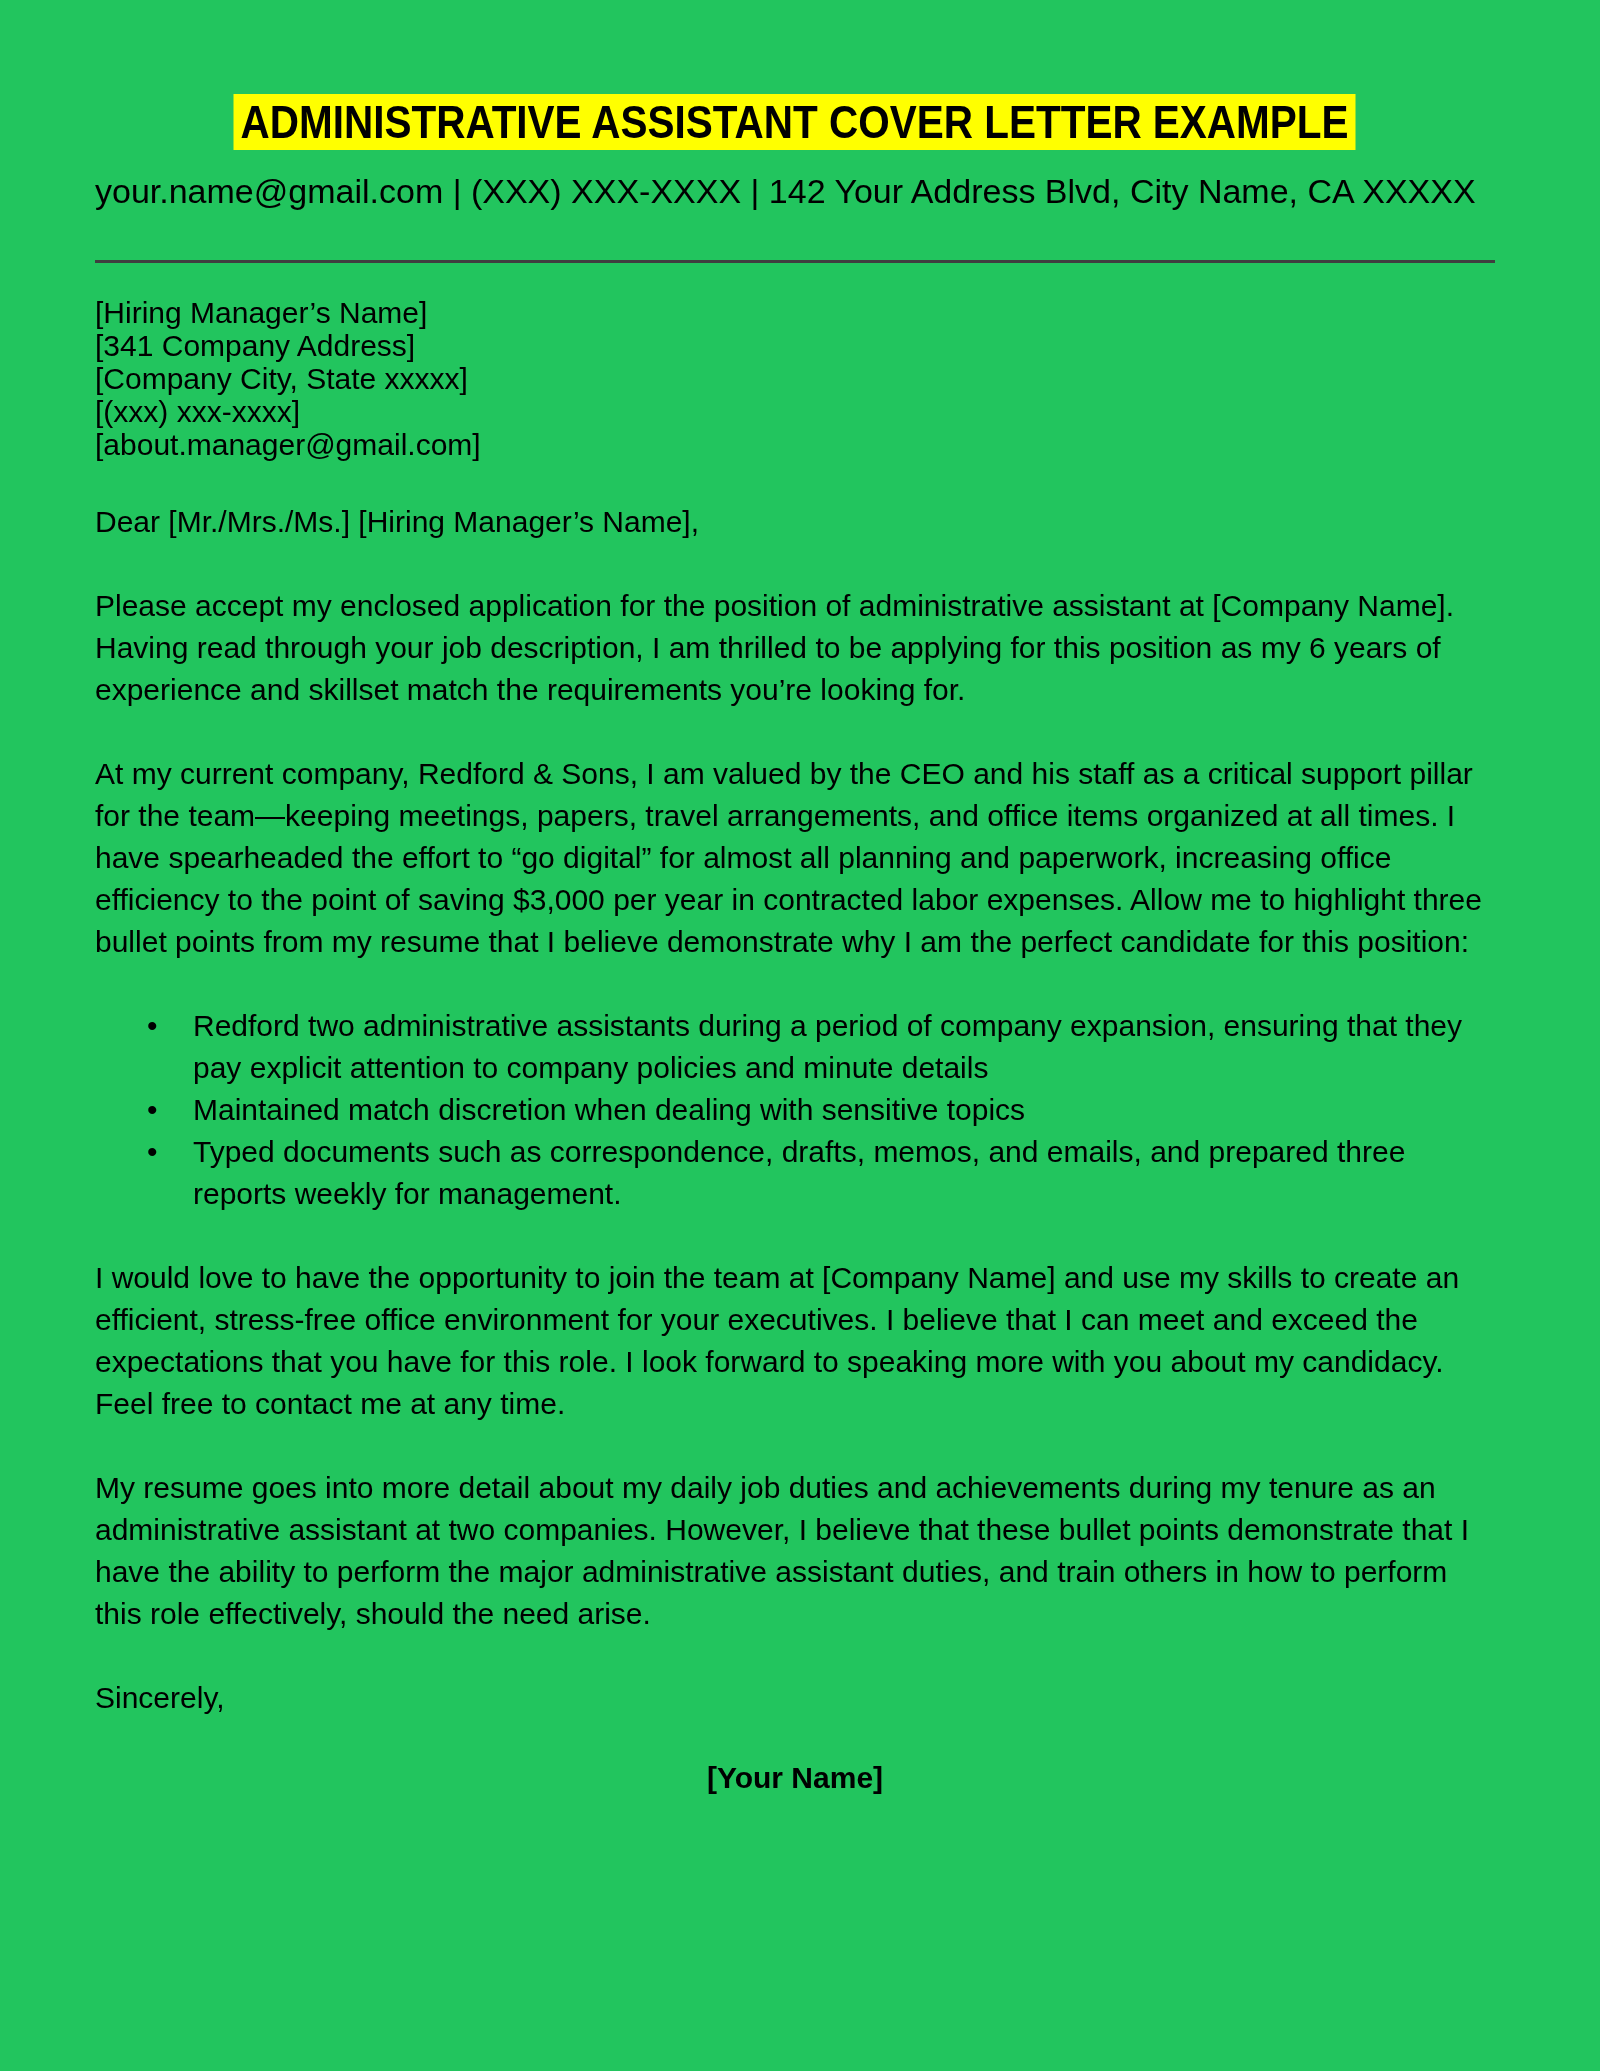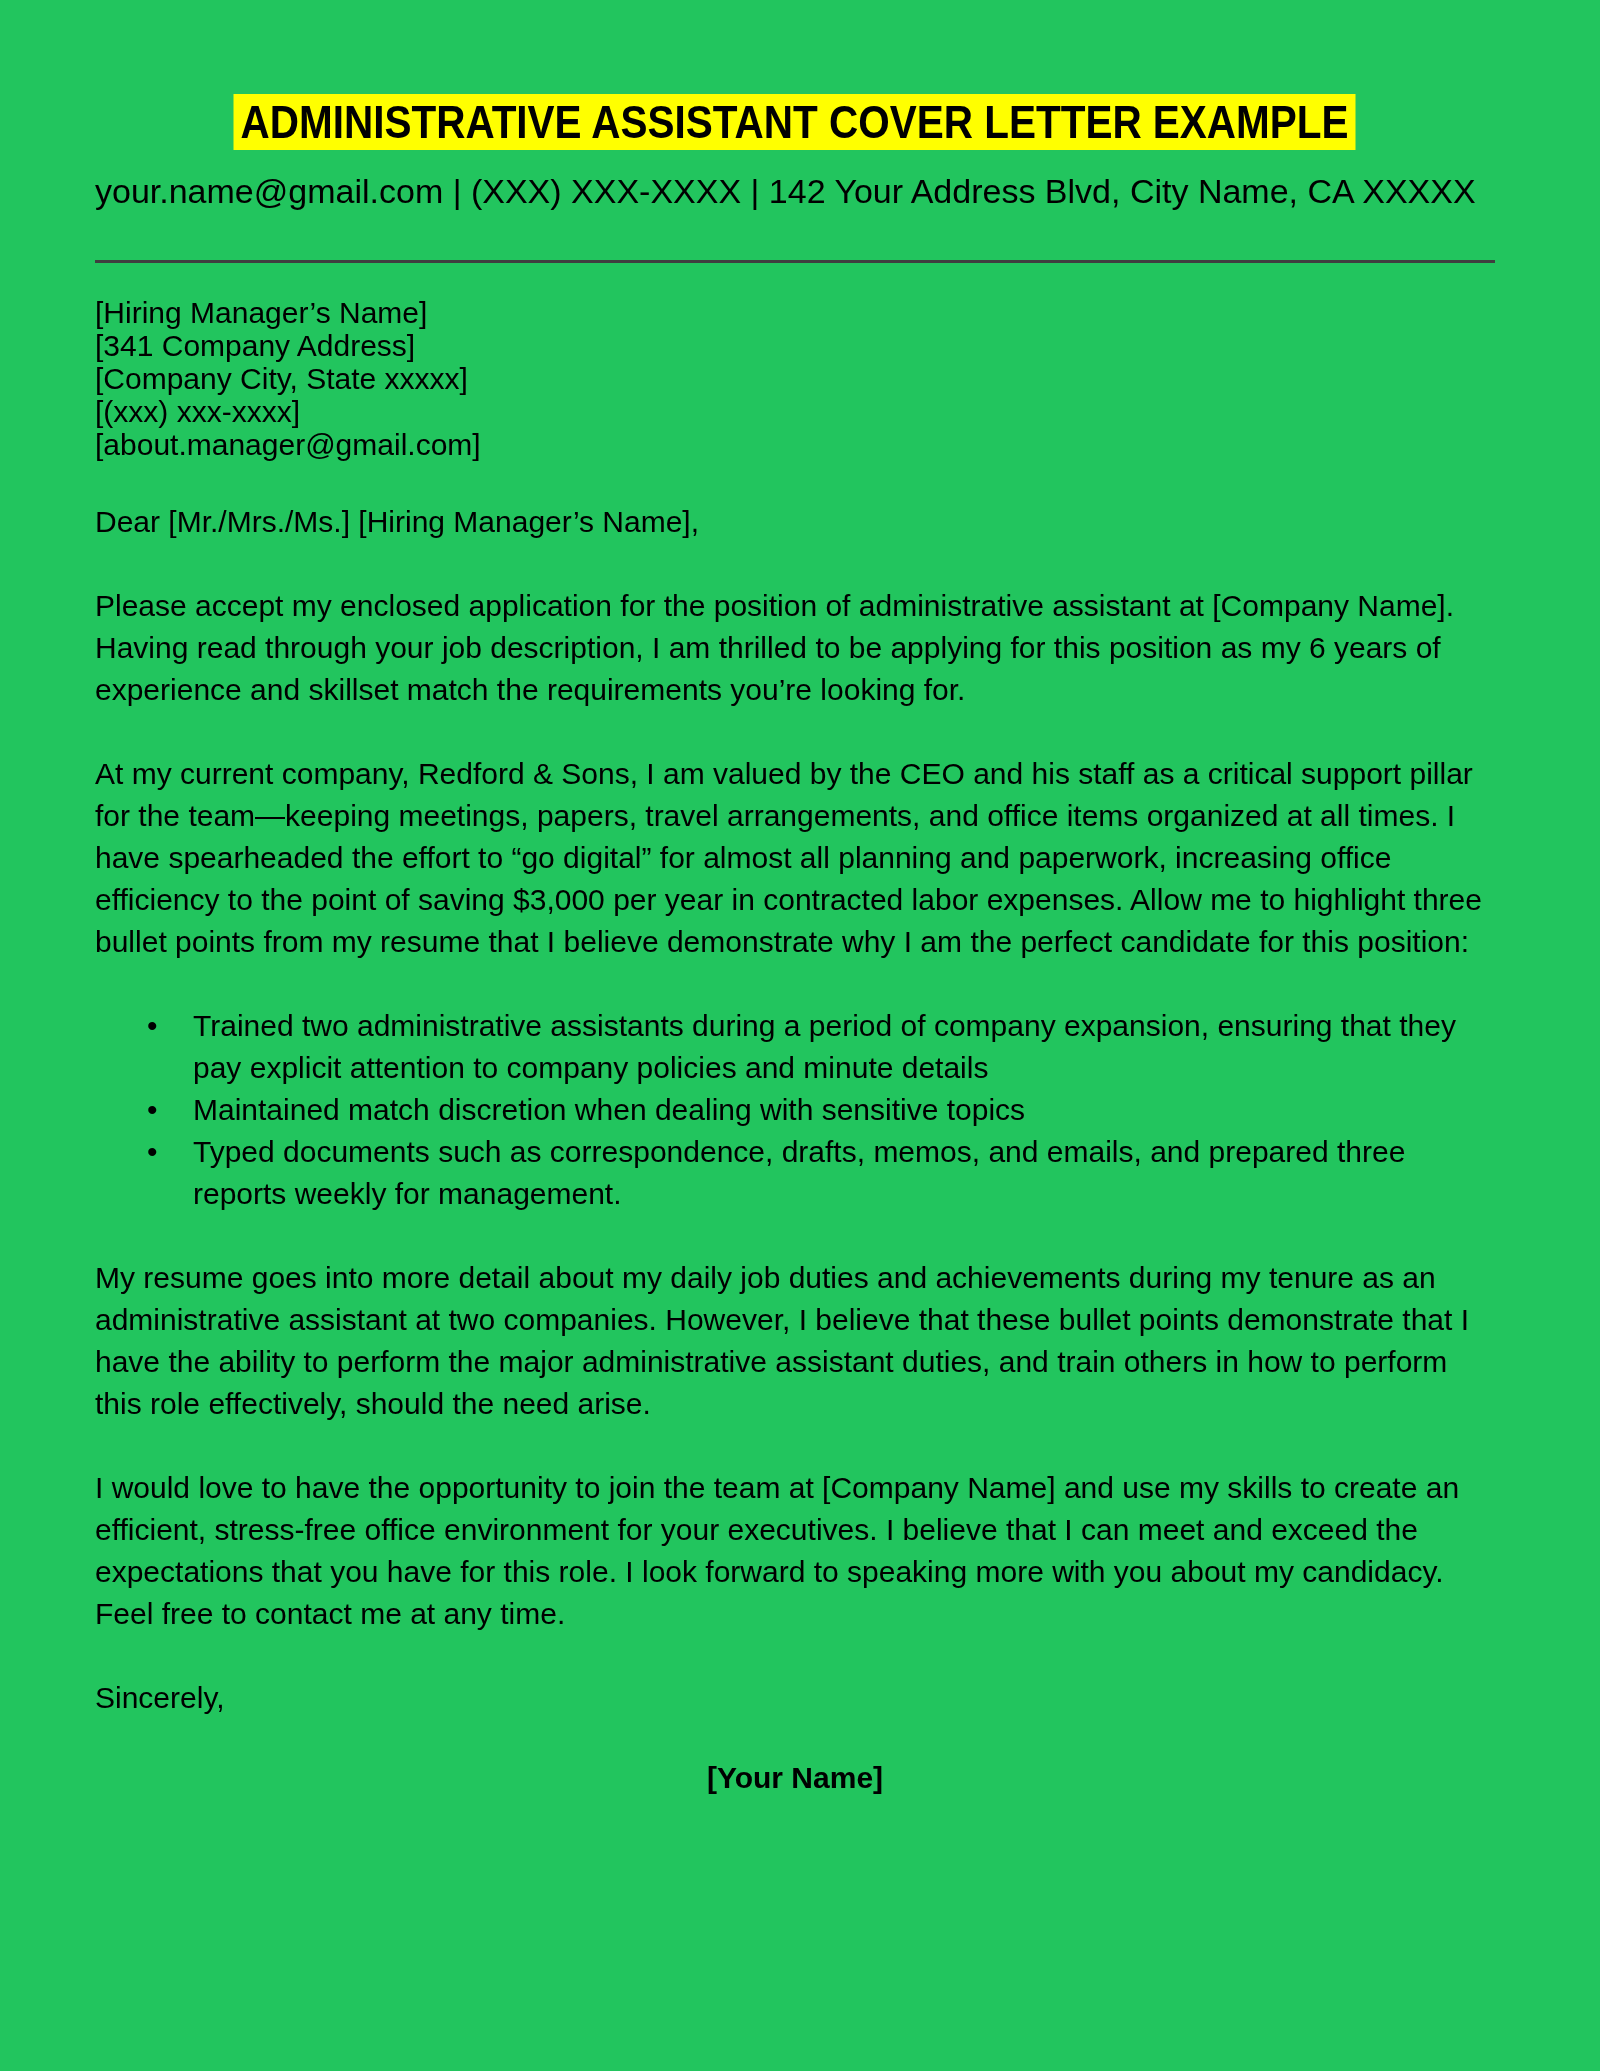--- a/index.html
+++ b/index.html
@@ -114,31 +114,31 @@
   </div>
 
   <div class="salutation">Dear [Mr./Mrs./Ms.] [Hiring Manager’s Name],</div>
 
   <p class="para">Please accept my enclosed application for the position of administrative assistant at [Company Name]. Having read through your job description, I am thrilled to be applying for this position as my 6 years of experience and skillset match the requirements you’re looking for.</p>
 
   <p class="para">At my current company, Redford &amp; Sons, I am valued by the CEO and his staff as a critical support pillar for the team—keeping meetings, papers, travel arrangements, and office items organized at all times. I have spearheaded the effort to “go digital” for almost all planning and paperwork, increasing office efficiency to the point of saving $3,000 per year in contracted labor expenses. Allow me to highlight three bullet points from my resume that I believe demonstrate why I am the perfect candidate for this position:</p>
 
   <ul class="bullets">
     <li>
-      <span>Trained two administrative assistants during a period of company expansion, ensuring that they pay explicit attention to company policies and minute details</span>
+      <span>Redford two administrative assistants during a period of company expansion, ensuring that they pay explicit attention to company policies and minute details</span>
     </li>
     <li>
       <span>Maintained match discretion when dealing with sensitive topics</span>
     </li>
     <li>
       <span>Typed documents such as correspondence, drafts, memos, and emails, and prepared three reports weekly for management.</span>
     </li>
   </ul>
 
+  <p class="para">I would love to have the opportunity to join the team at [Company Name] and use my skills to create an efficient, stress-free office environment for your executives. I believe that I can meet and exceed the expectations that you have for this role. I look forward to speaking more with you about my candidacy. Feel free to contact me at any time.</p>
+
   <p class="para">My resume goes into more detail about my daily job duties and achievements during my tenure as an administrative assistant at two companies. However, I believe that these bullet points demonstrate that I have the ability to perform the major administrative assistant duties, and train others in how to perform this role effectively, should the need arise.</p>
-
-  <p class="para">I would love to have the opportunity to join the team at [Company Name] and use my skills to create an efficient, stress-free office environment for your executives. I believe that I can meet and exceed the expectations that you have for this role. I look forward to speaking more with you about my candidacy. Feel free to contact me at any time.</p>
 
   <div class="closing">Sincerely,</div>
 
   <div class="signature">[Your Name]</div>
 
 </div>
 
 </body></html>

